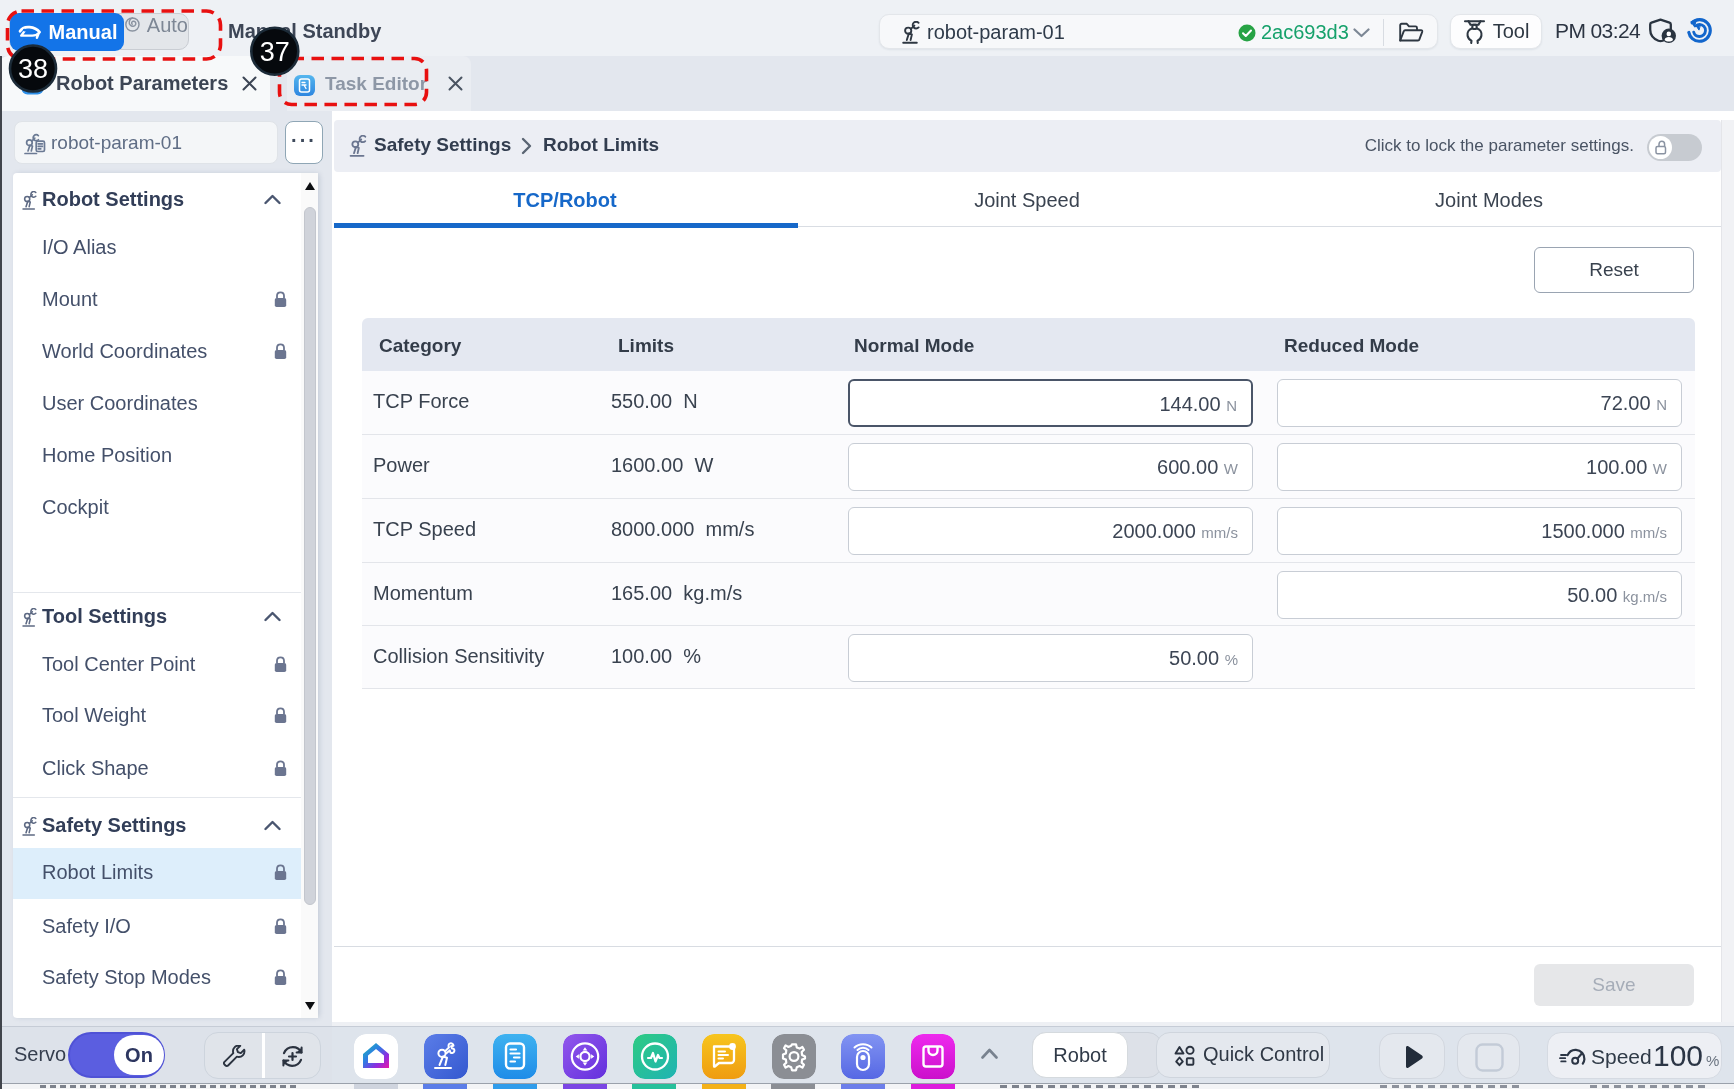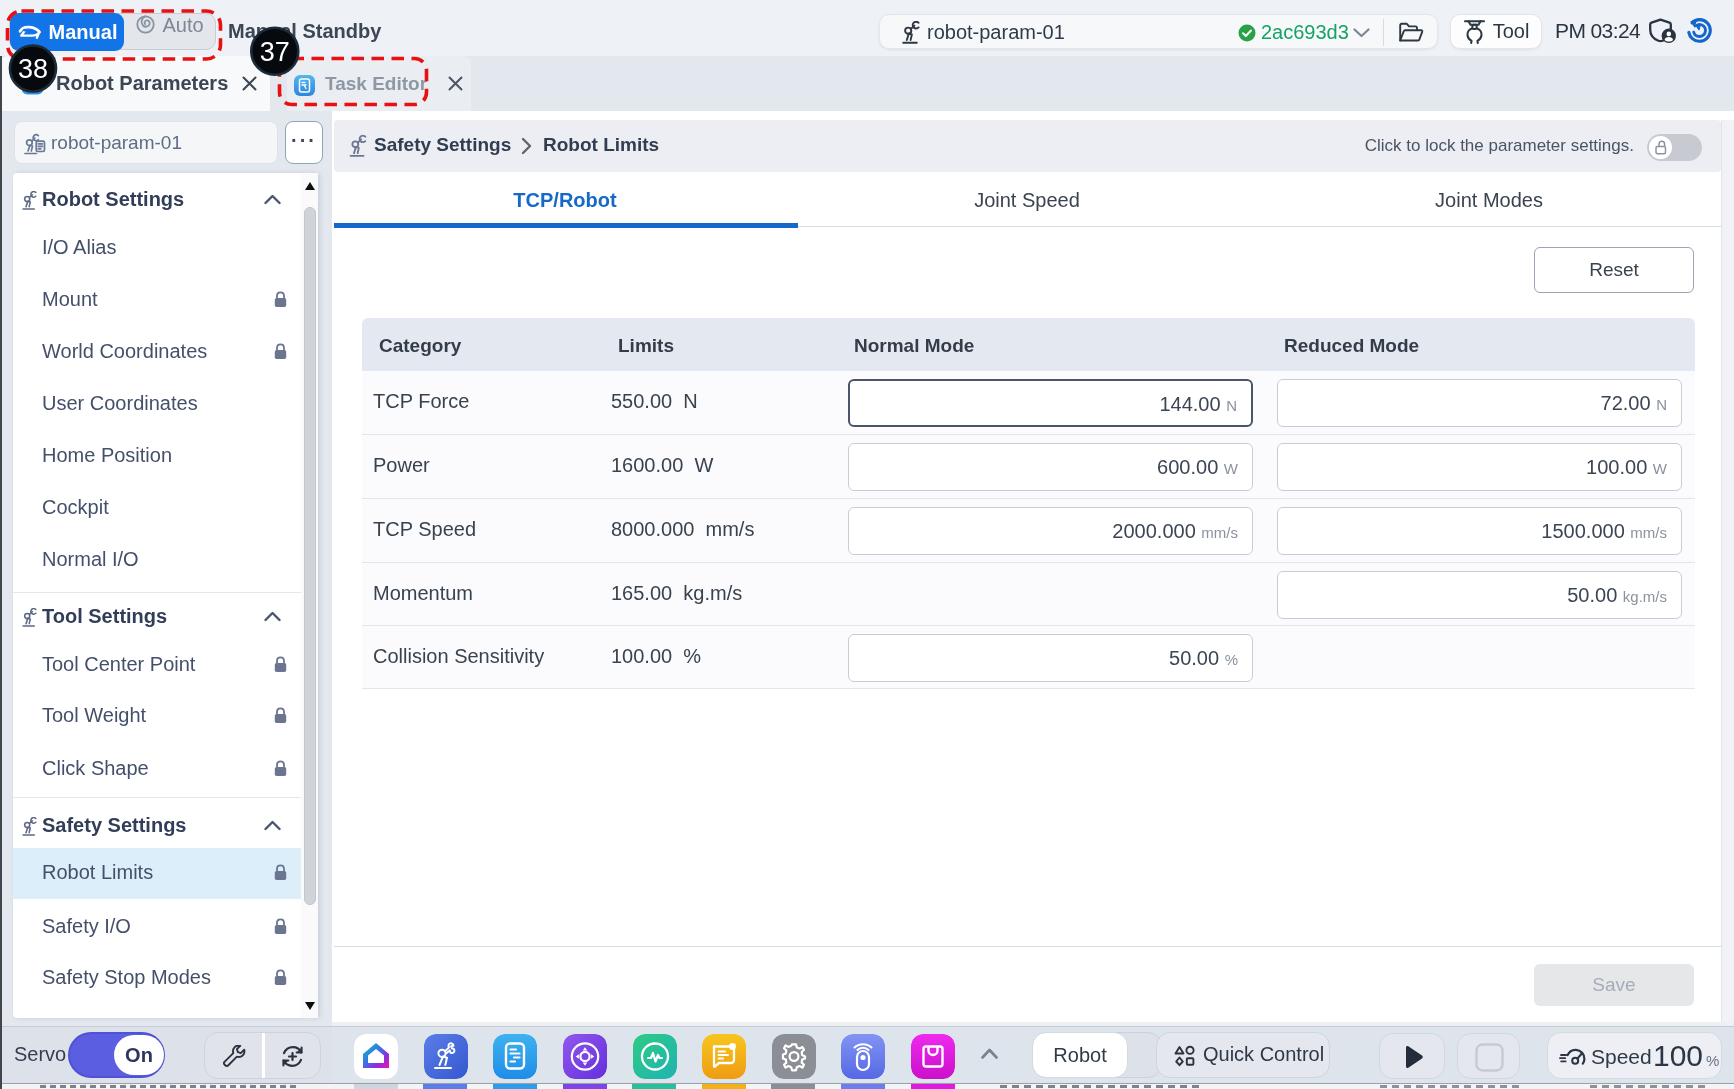--- a/index.html
+++ b/index.html
@@ -1,21 +1,21 @@
 <!DOCTYPE html>
 <html><head>
 <meta charset="utf-8">
 <style>
   * { margin:0; padding:0; box-sizing:border-box; }
   html,body { width:1734px; height:1089px; overflow:hidden; }
   body { font-family:"Liberation Sans", sans-serif; position:relative; background:#fff; }
   .abs { position:absolute; }
   
   #topbar { left:0; top:0; width:1734px; height:56px; background:#eef1f5; }
-  #seg { left:9px; top:13px; width:207px; height:37px; border-radius:10px; background:#e3e6ea; border:1px solid #c9cdd3; }
+  #seg { left:9px; top:13px; width:180px; height:37px; border-radius:10px; background:#e3e6ea; border:1px solid #c9cdd3; }
   #seg-manual { left:0; top:-1px; width:114px; height:38px; background:#1374e8; border-radius:9px; color:#fff; font-size:20px; font-weight:bold; display:flex; align-items:center; justify-content:center; gap:6px; }
   #seg-auto { left:114px; top:0; right:0; height:100%; display:flex; align-items:flex-start; justify-content:center; gap:6px; color:#7d8795; font-size:20px; }
   #standby { left:228px; top:20px; font-size:20px; font-weight:600; color:#3d4656; }
   #toppill { left:879px; top:14px; width:559px; height:35px; background:#f7f8fa; border:1px solid #e3e6ea; border-radius:10px; box-shadow:0 1px 2px rgba(40,60,90,.08); }
   #toppill .divider { position:absolute; left:503px; top:4px; width:1px; height:27px; background:#d8dce2; }
   #pillname { left:47px; top:6px; font-size:20px; color:#2f3b4a; }
   #hash { left:381px; top:6px; font-size:20px; color:#16a16b; }
   #toolbtn { left:1450px; top:14px; width:92px; height:35px; background:#fdfdfe; border:1px solid #e3e6ea; border-radius:10px; box-shadow:0 1px 2px rgba(40,60,90,.08); display:flex; align-items:center; justify-content:center; gap:7px; font-size:20px; color:#2e3843; }
   #clock { left:1555px; top:19px; font-size:21px; color:#2b3442; letter-spacing:-0.6px; }
   
@@ -263,23 +263,20 @@
       </div>
     <div class="sb-item" style="top:205px">
         <div class="t">User Coordinates</div>
       </div>
     <div class="sb-item" style="top:257px">
         <div class="t">Home Position</div>
       </div>
     <div class="sb-item" style="top:309px">
         <div class="t">Cockpit</div>
       </div>
-    <div class="sb-item" style="top:361px">
-        <div class="t">Normal I/O</div>
-      </div>
     <div class="sb-div" style="top:419px"></div>
     <div class="sb-item sb-head" style="top:418px">
       <svg class="abs" style="left:9px;top:17px" width="15" height="19" viewBox="0 0 18 23">
           <g stroke="#5d6983" stroke-width="1.9" fill="none" stroke-linecap="round" stroke-linejoin="round">
             <path d="M1.2 21.8 L14.8 21.8"></path>
             <path d="M4.8 19 L6.9 12.4 L9.9 13.4 L8.6 19"></path>
             <circle cx="6.2" cy="9.7" r="3.1"></circle>
             <path d="M8.9 7.9 L12.4 4.6"></path>
             <path d="M16.6 1.8 A3.4 3.4 0 1 0 16.6 6.4"></path>
           </g>

